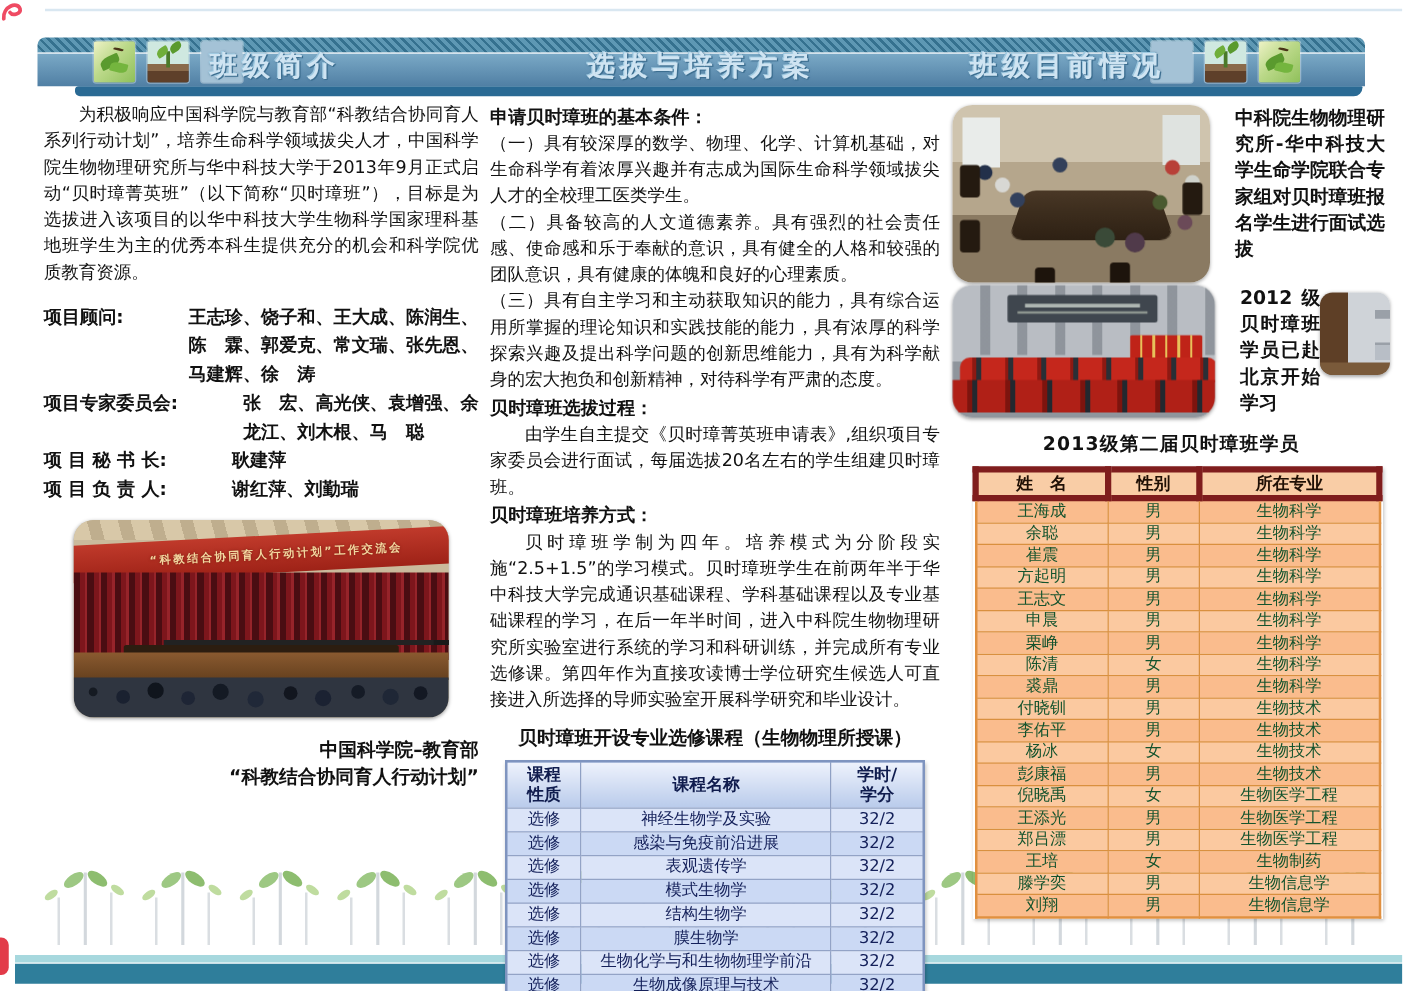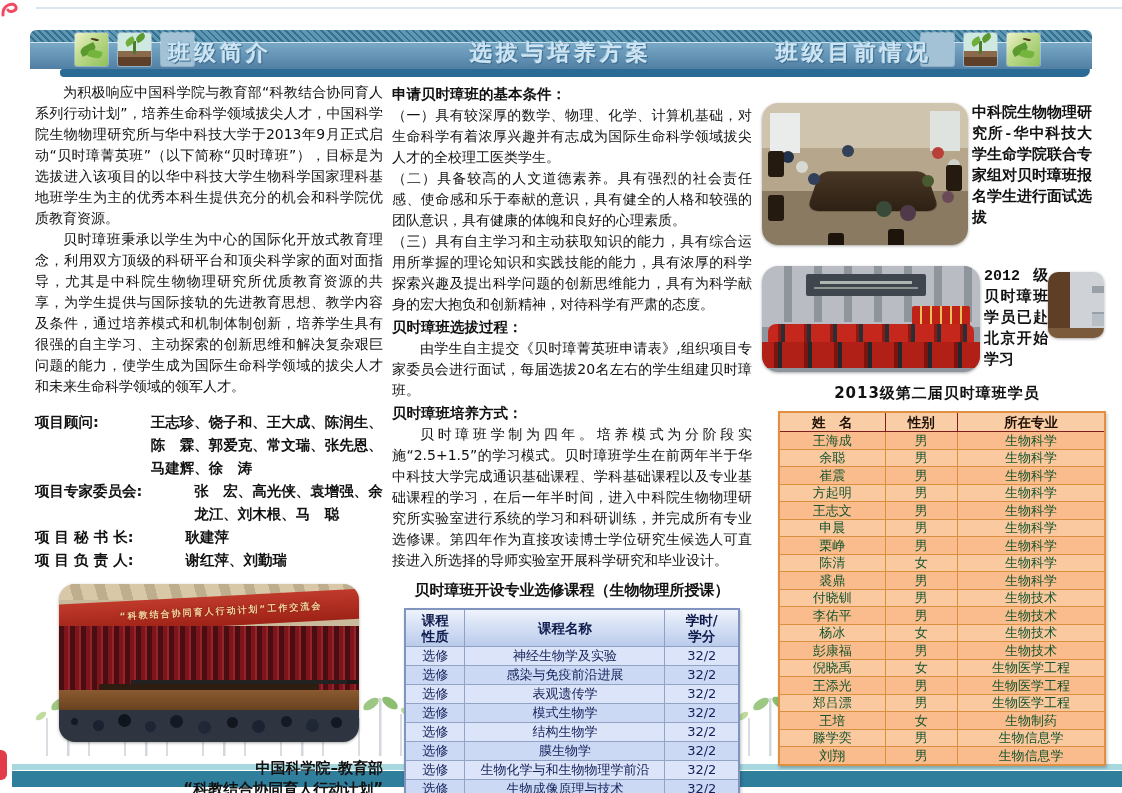--- a/index.html
+++ b/index.html
@@ -108,28 +108,28 @@
   .course-table th{background:linear-gradient(#eef2fc,#b9cbeb);font-size:13.5px;font-weight:bold;color:#101c4e;
      border:1px solid #8fa0c4;padding:2px 2px;white-space:pre-line;line-height:16px;}
   .course-table td{font-size:13px;color:#14205a;text-align:center;border:1px solid #93a3c6;padding:1px 2px;line-height:16px;}
   .course-table tr:nth-child(odd) td{background:#dbe4f8;}
   .course-table tr:nth-child(even) td{background:#cbd9f4;}
   .ct-c1{width:56px;} .ct-c2{width:202px;} .ct-c3{width:70px;}
 
   
   .student-table{width:328px;margin:8px 0 0 16px;border:2px solid #e09040;box-shadow:1px 2px 3px rgba(0,0,0,.25);}
   .student-table th{background:#f9cda6;font-size:13.5px;font-weight:bold;color:#201005;
-     border:1px solid #7f1d1d;padding:1px 2px;line-height:16px;}
+     border:5px solid #7f1d1d;padding:1px 2px;line-height:16px;}
   .student-table td{font-size:13px;color:#14532d;text-align:center;border:1px solid #d9903f;padding:0.5px 2px;line-height:15.5px;}
   .student-table tr:nth-child(odd) td{background:#fabc8d;}
   .student-table tr:nth-child(even) td{background:#fbc9a0;}
   .st-c1{width:104px;} .st-c2{width:70px;} .st-c3{width:148px;}
 
   
-  .r-row{display:flex;gap:4px;margin-top:21px;font-family:Liberation Mono, monospace;}
+  .r-row{display:flex;gap:20px;margin-top:2px;}
   .r-caption{font-size:15px;font-weight:bold;line-height:21px;width:120px;text-align:justify;}
   .r-subcol{display:flex;flex-direction:row;width:120px;}
   .r-title{font-size:15px;font-weight:bold;text-align:center;margin-top:12px;letter-spacing:1px;}
 
   
   .plants{position:absolute;left:28px;top:690px;width:1066px;height:72px;z-index:0;opacity:.85;}
   .col,.banner,.bars{z-index:1;}
   .bar-light{position:absolute;left:12px;top:764px;width:1110px;height:6px;background:#a7d8de;}
   .bar-dark{position:absolute;left:12px;top:771px;width:1110px;height:16px;background:#2f7e9b;}
 </style>
@@ -188,21 +188,20 @@
       <div class="icon icon-sprout"></div>
       <div class="icon icon-leaf"></div>
     </div>
     <span class="tab tab1">班级简介</span>
     <span class="tab tab2">选拔与培养方案</span>
     <span class="tab tab3">班级目前情况</span>
   </div>
 
   <div class="col col-left">
     <p class="para indent">为积极响应中国科学院与教育部“科教结合协同育人系列行动计划”，培养生命科学领域拔尖人才，中国科学院生物物理研究所与华中科技大学于2013年9月正式启动“贝时璋菁英班”（以下简称“贝时璋班”），目标是为选拔进入该项目的以华中科技大学生物科学国家理科基地班学生为主的优秀本科生提供充分的机会和科学院优质教育资源。</p>
-    <p class="para indent">贝时璋班秉承以学生为中心的国际化开放式教育理念，利用双方顶级的科研平台和顶尖科学家的面对面指导，尤其是中科院生物物理研究所优质教育资源的共享，为学生提供与国际接轨的先进教育思想、教学内容及条件，通过培养模式和机制体制创新，培养学生具有很强的自主学习、主动探索的创新思维和解决复杂艰巨问题的能力，使学生成为国际生命科学领域的拔尖人才和未来生命科学领域的领军人才。</p>
     <div class="roles" id="roles">
         <div class="role-line">
           <span class="role-label">项目顾问:</span>
           <span class="role-value">王志珍、饶子和、王大成、陈润生、陈　霖、郭爱克、常文瑞、张先恩、马建辉、徐　涛</span>
         </div>
         <div class="role-line">
           <span class="role-label">项目专家委员会:</span>
           <span class="role-value">张　宏、高光侠、袁增强、余龙江、刘木根、马　聪</span>
         </div>
         <div class="role-line">

